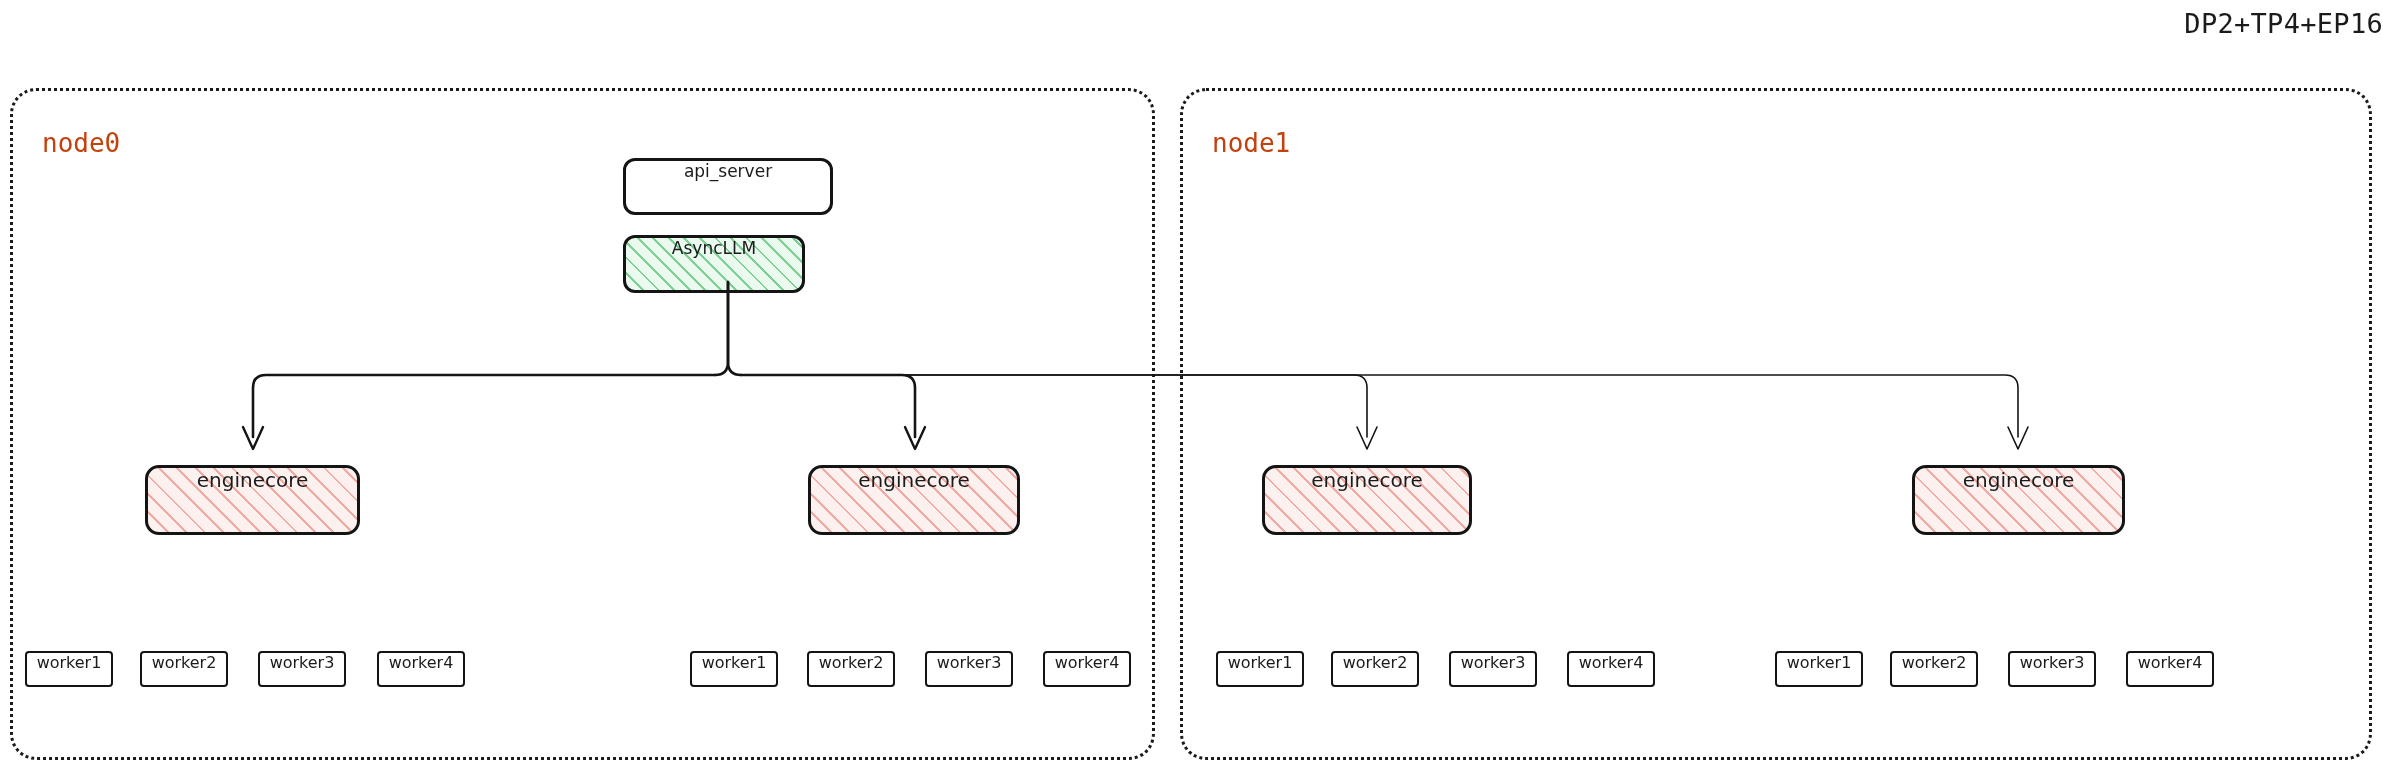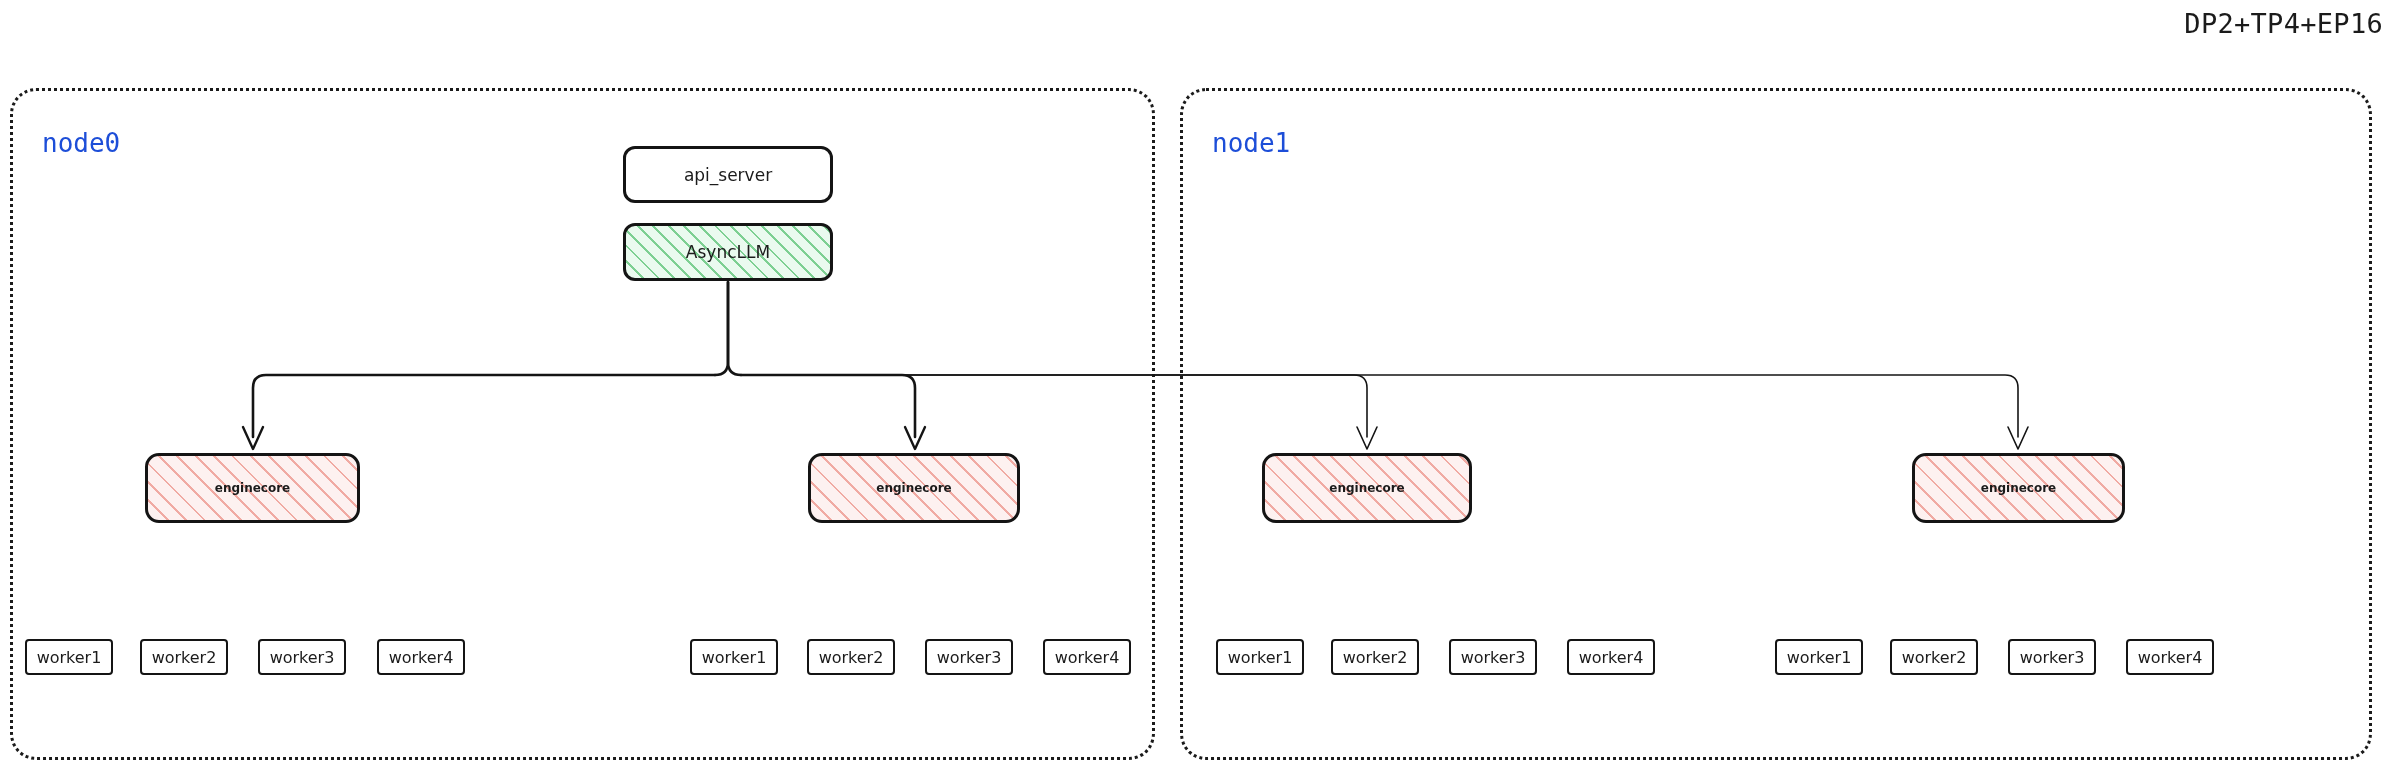--- a/index.html
+++ b/index.html
@@ -37,35 +37,36 @@
     position: absolute;
     border: 3px dotted #1b1b1b;
     border-radius: 26px;
     background: transparent;
     box-sizing: border-box;
   }
   .node-label {
     position: absolute;
     font-family: "DejaVu Sans Mono", monospace;
     font-size: 26px;
-    color: #1d4ed8;
+    color: #c2410c;
     white-space: pre;
   }
 
   
   .box {
     position: absolute;
     box-sizing: border-box;
     border: 3px solid #141414;
     display: flex;
-    align-items: center;
+    align-items: flex-start;
     justify-content: center;
     color: #1b1b1b;
     white-space: pre;
     background-color: #ffffff;
+    margin-top: 12px;
   }
 
   
   .box-api {
     border-radius: 12px;
     font-size: 17px;
   }
   .box-async {
     border-radius: 12px;
     font-size: 17px;
@@ -75,30 +76,29 @@
         rgba(106, 200, 130, 0.85) 0px,
         rgba(106, 200, 130, 0.85) 2px,
         rgba(255, 255, 255, 0) 2px,
         rgba(255, 255, 255, 0) 11px
     );
   }
 
   
   .box-engine {
     border-radius: 14px;
-    font-size: 12px;
+    font-size: 20px;
     background-color: #fdf1f0;
     background-image: repeating-linear-gradient(
         45deg,
         rgba(235, 140, 130, 0.70) 0px,
         rgba(235, 140, 130, 0.70) 2px,
         rgba(255, 255, 255, 0) 2px,
         rgba(255, 255, 255, 0) 13px
     );
-    font-weight: bold;
   }
 
   
   .box-worker {
     border-radius: 4px;
     font-size: 16px;
     border-width: 2.5px;
   }
 
   
@@ -131,21 +131,21 @@
 <div id="canvas">
 
   <div id="diagram-title">DP2+TP4+EP16</div>
 
   <div class="node-container" style="left:10px; top:88px; width:1145px; height:672px;"></div>
   <div class="node-label" style="left:42px; top:128px;">node0</div>
 
   <div class="box box-api" style="left:623px; top:146px; width:210px; height:57px;">
     <span>api_server</span>
   </div>
-  <div class="box box-async" style="left:623px; top:223px; width:210px; height:58px;">
+  <div class="box box-async" style="left:623px; top:223px; width:182px; height:58px;">
     <span>AsyncLLM</span>
   </div>
 
   <div class="box box-engine" style="left:145px; top:453px; width:215px; height:70px;">
     <span>enginecore</span>
   </div>
   <div class="box box-engine" style="left:808px; top:453px; width:212px; height:70px;">
     <span>enginecore</span>
   </div>
 

